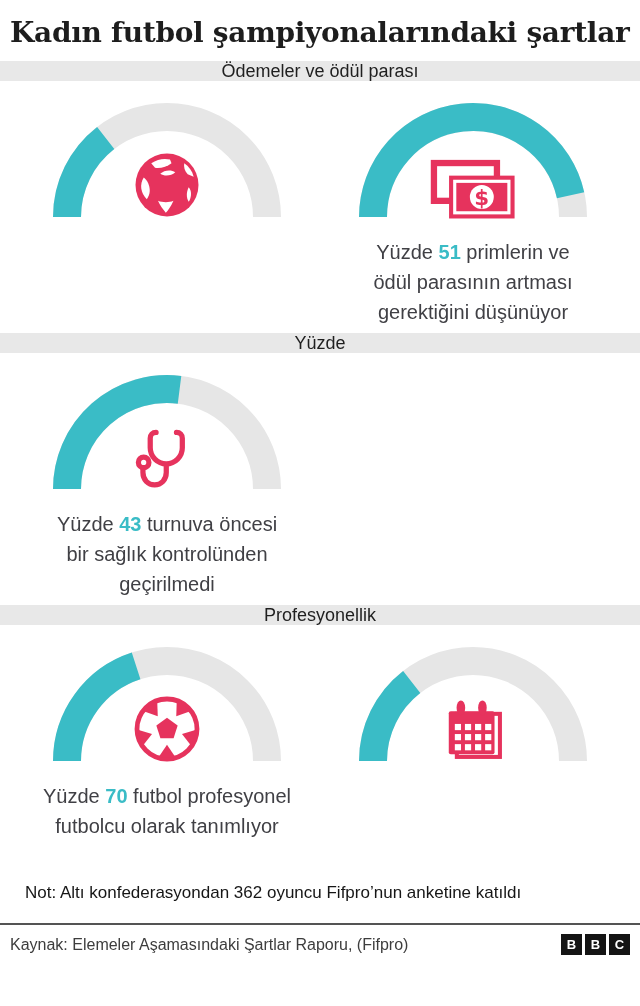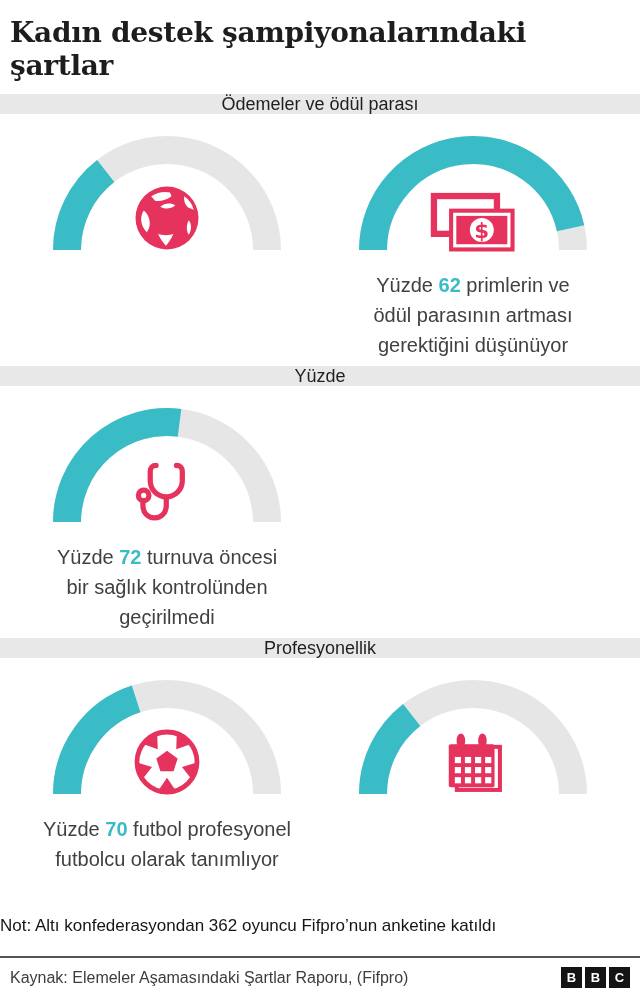--- a/index.html
+++ b/index.html
@@ -51,41 +51,41 @@
   .pk-st{stroke:var(--pink);fill:none;}
   .caption{
     margin-top:16px;
     font-size:20px;line-height:30px;
     text-align:center;white-space:pre-line;
     color:var(--body);
     max-width:300px;
   }
   .caption .num{color:var(--teal);font-weight:bold;}
   .note{
-    padding:36px 10px 14px 0;
+    padding:36px 10px 14px 25px;
     font-size:17px;color:var(--note);
   }
   .footer{
     border-top:2px solid var(--divider);
     margin-top:6px;
     padding:9px 10px 12px 10px;
     display:flex;align-items:center;justify-content:space-between;
   }
   .source{font-size:16px;color:var(--source);}
   .bbc-logo{display:flex;gap:3px;}
   .bbc-block{
     width:21px;height:21px;background:#141414;color:#fff;
     display:flex;align-items:center;justify-content:center;
     font-size:13px;font-weight:bold;
   }
 </style>
 </head>
 <body>
 
-<h1 class="title">Kadın destek şampiyonalarındaki şartlar</h1>
+<h1 class="title">Kadın futbol şampiyonalarındaki şartlar</h1>
 
 <div class="section-bar">
   <span>Ödemeler ve ödül parası</span>
 </div>
 <div class="row">
 
   <div class="card">
     <div class="gauge-wrap">
       <svg class="gauge" width="236" height="122" viewBox="0 0 236 122">
         <path class="track" d="M 18 118 A 100 100 0 0 1 218.00 118.00"></path>
@@ -114,21 +114,21 @@
       <span class="icon">
         <svg width="94" height="63" viewBox="0 0 74 50">
           <rect x="6" y="4" width="50" height="30" fill="#ffffff" class="pk-st" style="stroke-width:5"></rect>
           <rect class="pk" x="18" y="14" width="52" height="34"></rect>
           <rect x="22.5" y="18.5" width="43" height="25" fill="none" stroke="#ffffff" stroke-width="2.5"></rect>
           <circle class="wh" cx="44" cy="31" r="9.5"></circle>
           <text x="44" y="37.5" text-anchor="middle" font-family="DejaVu Sans, sans-serif" font-size="17" font-weight="bold" fill="#e6335d">$</text>
         </svg>
       </span>
     </div>
-    <p class="caption"><span>Yüzde </span><span class="num">62</span><span> primlerin ve
+    <p class="caption"><span>Yüzde </span><span class="num">51</span><span> primlerin ve
 ödül parasının artması
 gerektiğini düşünüyor</span></p>
   </div>
 
 </div>
 
 <div class="section-bar">
   <span>Yüzde</span>
 </div>
 <div class="row">
@@ -140,21 +140,21 @@
         <path class="fill" d="M 18 118 A 100 100 0 0 1 130.53 18.79"></path>
       </svg>
       <span class="icon">
         <svg width="70" height="70" viewBox="0 0 48 48">
           <path class="pk-st" style="stroke-width:3.6;stroke-linecap:round" d="M16.5 6.5 c-2.5 0 -4 1.5 -4 4 v6.5 a11 11 0 0 0 22 0 V10.5 c0 -2.5 -1.5 -4 -4 -4"></path>
           <path class="pk-st" style="stroke-width:3.6;stroke-linecap:round" d="M23.5 28.5 v5.5 c0 5 -3.5 8.5 -8 8.5 s-8 -3.5 -8 -8.5 v-3"></path>
           <circle class="pk-st" style="stroke-width:3.6" cx="8" cy="27" r="3.6"></circle>
         </svg>
       </span>
     </div>
-    <p class="caption"><span>Yüzde </span><span class="num">72</span><span> turnuva öncesi
+    <p class="caption"><span>Yüzde </span><span class="num">43</span><span> turnuva öncesi
 bir sağlık kontrolünden
 geçirilmedi</span></p>
   </div>
 
 
 </div>
 
 <div class="section-bar">
   <span>Profesyonellik</span>
 </div>

